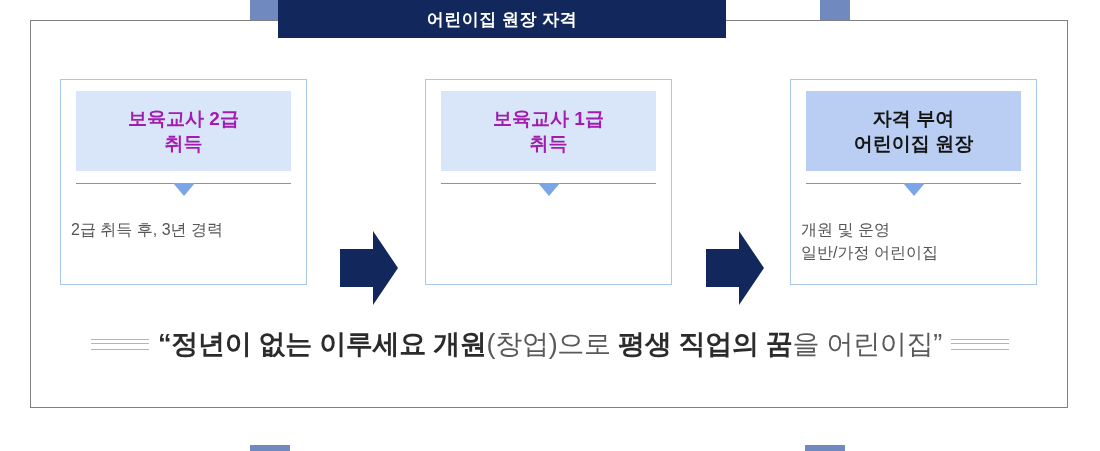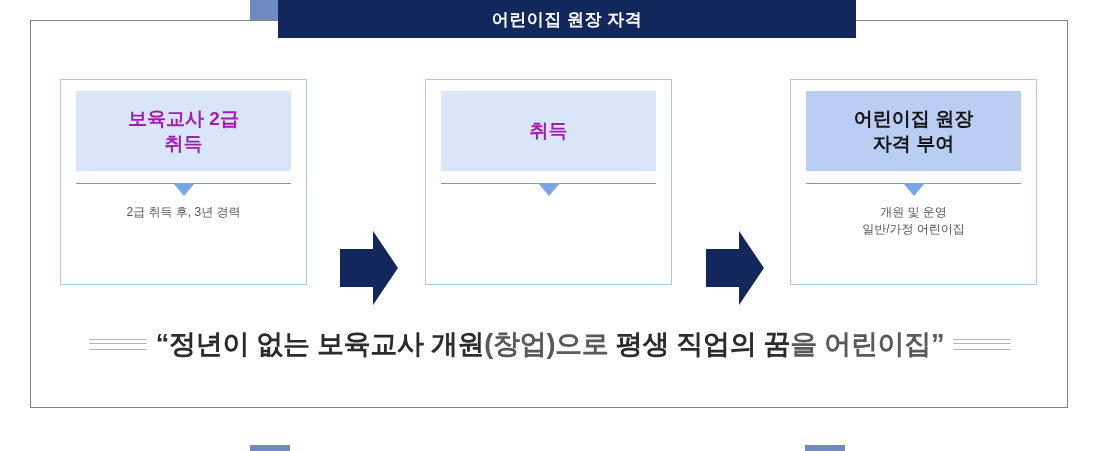--- a/index.html
+++ b/index.html
@@ -40,21 +40,21 @@
     border: 1px solid #808080;
     box-sizing: border-box;
     background: transparent;
   }
 
   
   .banner {
     position: absolute;
     left: 278px;
     top: 0;
-    width: 578px;
+    width: 448px;
     height: 38px;
     background: #12285c;
     color: #ffffff;
     display: flex;
     align-items: center;
     justify-content: center;
     font-size: 17px;
     font-weight: bold;
     letter-spacing: 0.5px;
     z-index: 5;
@@ -122,25 +122,24 @@
     width: 0;
     height: 0;
     border-left: 11px solid transparent;
     border-right: 11px solid transparent;
     border-top: 13px solid #7aa5e8;
   }
 
   .card-sub {
     position: absolute;
     left: 10px;
-    top: 124px;
+    top: 138px;
     width: 225px;
-    text-align: center;
     color: #555555;
-    font-size: 12px;
+    font-size: 16px;
     line-height: 1.45;
   }
 
   
   .arrow {
     position: absolute;
     top: 152px;
     width: 58px;
     height: 74px;
   }
@@ -173,21 +172,21 @@
     left: 0; right: 0; top: 3px;
     border-top: 1px solid #b5b5b5;
   }
   .tagline-text {
     font-size: 27px;
     white-space: nowrap;
     color: #333333;
     letter-spacing: -0.3px;
   }
   .tg-b { font-weight: bold; color: #2b2b2b; }
-  .tg-l { font-weight: bold; color: #595959; }
+  .tg-l { font-weight: normal; color: #595959; }
 </style>
 </head>
 <body>
 
 <div id="stage">
 
   <div class="tab tab-top-left"></div>
   <div class="tab tab-top-right"></div>
 
   <div class="frame"></div>
@@ -210,49 +209,50 @@
     </div>
 
     <div class="arrow arrow-1">
       <svg width="58" height="74" viewBox="0 0 58 74">
         <polygon points="0,18 33,18 33,0 58,37 33,74 33,56 0,56" fill="#12285c"></polygon>
       </svg>
     </div>
 
     <div class="card card-2">
       <div class="card-head">
+        <span>보육교사 1급</span>
         <span>취득</span>
       </div>
       <div class="divider"></div>
       <div class="tri"></div>
     </div>
 
     <div class="arrow arrow-2">
       <svg width="58" height="74" viewBox="0 0 58 74">
         <polygon points="0,18 33,18 33,0 58,37 33,74 33,56 0,56" fill="#12285c"></polygon>
       </svg>
     </div>
 
     <div class="card card-3">
       <div class="card-head">
+        <span>자격 부여</span>
         <span>어린이집 원장</span>
-        <span>자격 부여</span>
       </div>
       <div class="divider"></div>
       <div class="tri"></div>
       <div class="card-sub">
         <div>개원 및 운영</div>
         <div>일반/가정 어린이집</div>
       </div>
     </div>
 
   </div>
 
   <div class="tagline">
     <div class="rule"></div>
-    <div class="tagline-text"><span class="tg-b">“</span><span class="tg-b">정년이 없는 보육교사 개원</span><span class="tg-l">(창업)</span><span class="tg-l">으로 </span><span class="tg-b">평생 직업의 꿈</span><span class="tg-l">을 어린이집</span><span class="tg-l">”</span></div>
+    <div class="tagline-text"><span class="tg-b">“</span><span class="tg-b">정년이 없는 이루세요 개원</span><span class="tg-l">(창업)</span><span class="tg-l">으로 </span><span class="tg-b">평생 직업의 꿈</span><span class="tg-l">을 어린이집</span><span class="tg-l">”</span></div>
     <div class="rule"></div>
   </div>
 
   <div class="tab tab-bot-left"></div>
   <div class="tab tab-bot-right"></div>
 
 </div>
 
 </body></html>

